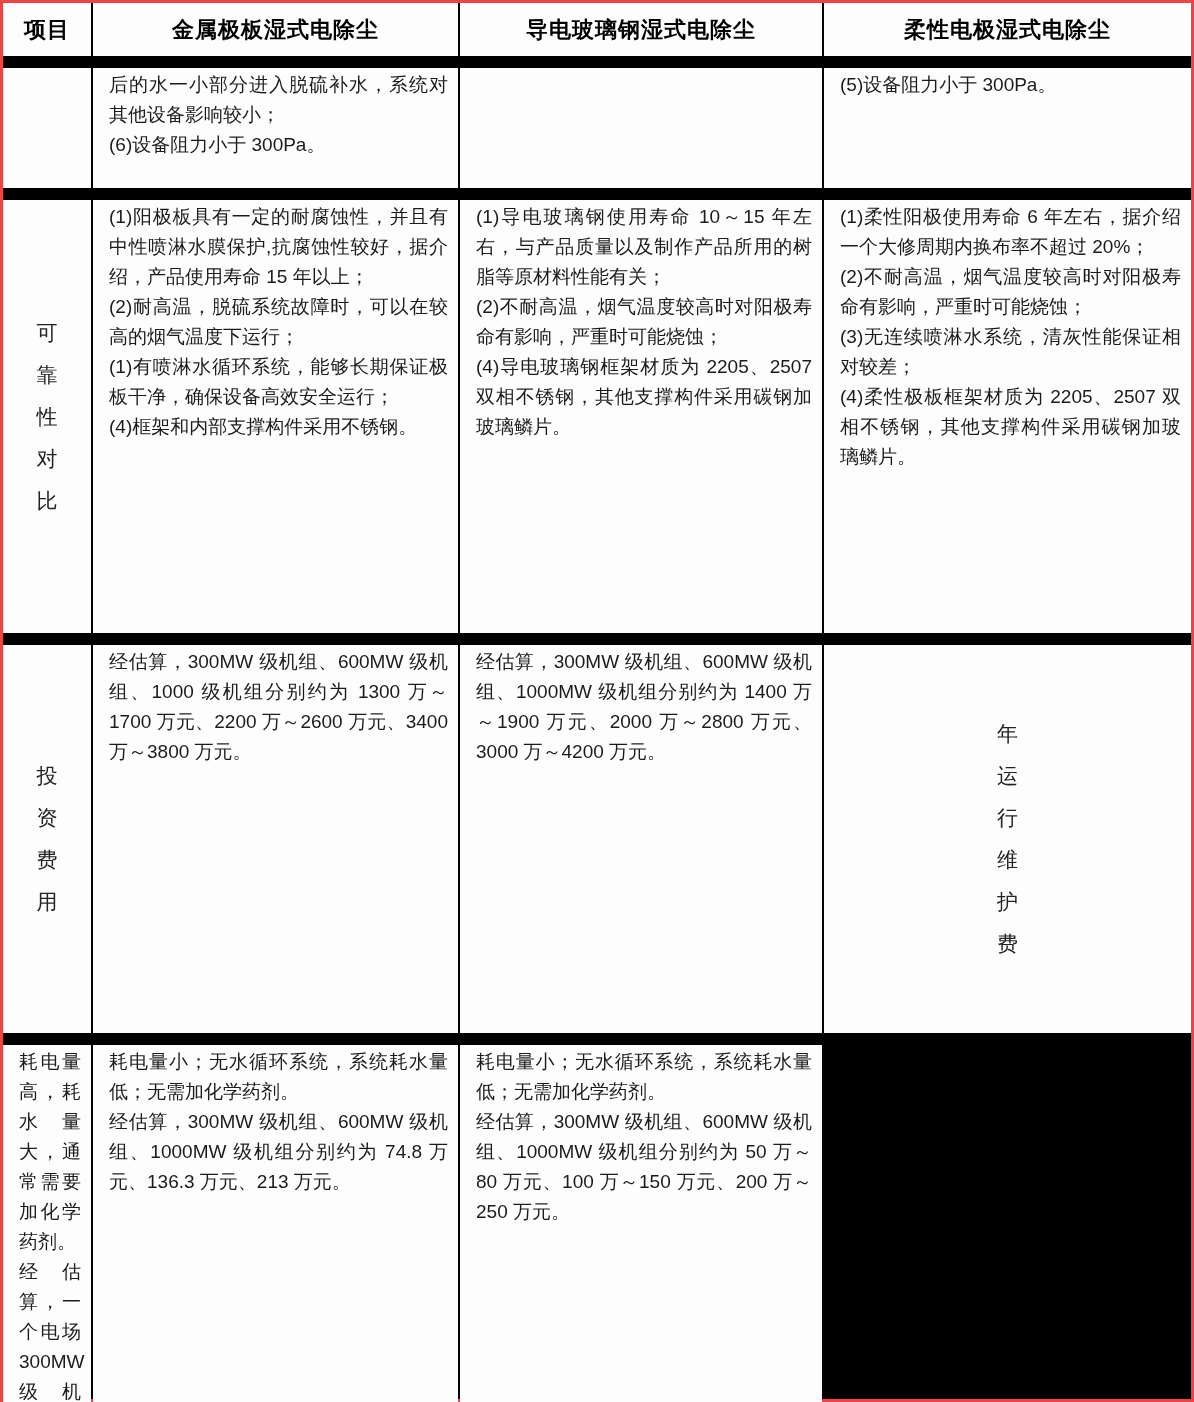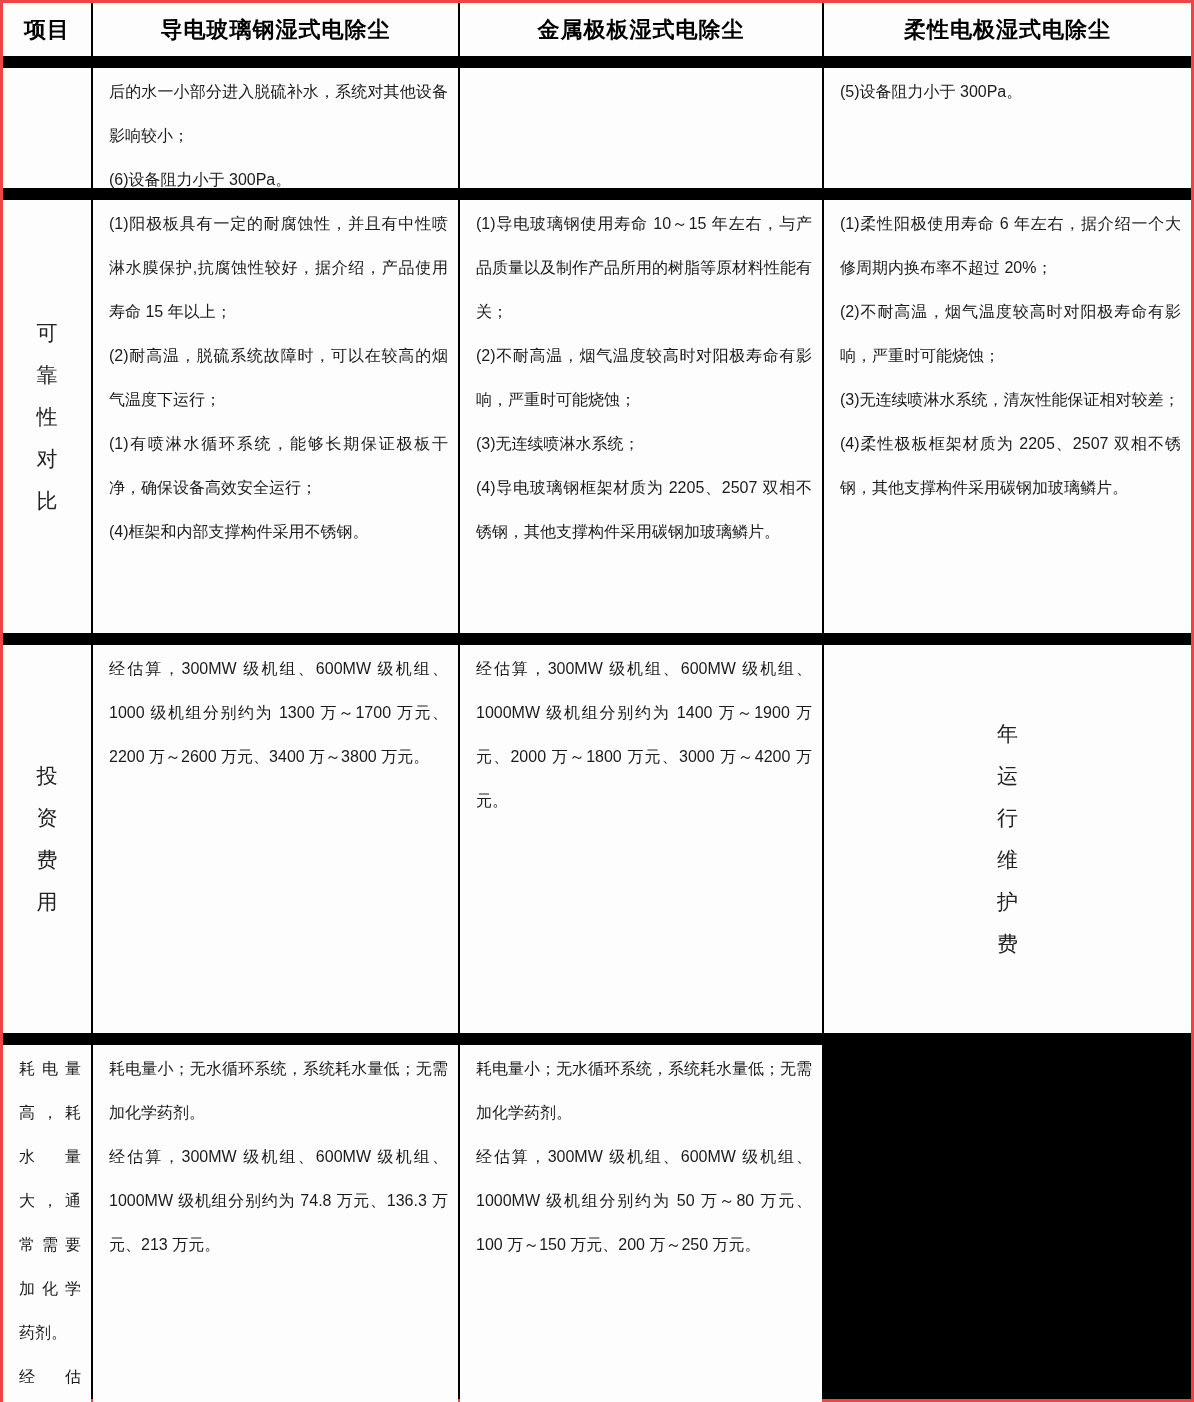--- a/index.html
+++ b/index.html
@@ -48,37 +48,37 @@
     justify-content: center;
     font-size: 21px;
     color: #222;
   }
   .label-cell span {
     display: block;
     line-height: 42px;
   }
   .body-cell {
     padding: 2px 10px 0 16px;
-    font-size: 16px;
-    line-height: 44px;
+    font-size: 19px;
+    line-height: 30px;
     text-align: justify;
   }
   .body-cell p {
     margin: 0;
   }
 </style>
 </head>
 <body>
 
 <div class="page">
   <div class="comparison-table">
 
     <div class="cell header-cell">项目</div>
+    <div class="cell header-cell">金属极板湿式电除尘</div>
     <div class="cell header-cell">导电玻璃钢湿式电除尘</div>
-    <div class="cell header-cell">金属极板湿式电除尘</div>
     <div class="cell header-cell">柔性电极湿式电除尘</div>
 
     <div class="cell label-cell row0"></div>
     <div class="cell body-cell row0">
       <p>后的水一小部分进入脱硫补水，系统对其他设备影响较小；</p>
       <p>(6)设备阻力小于 300Pa。</p>
     </div>
     <div class="cell body-cell row0"></div>
     <div class="cell body-cell row0">
       <p>(5)设备阻力小于 300Pa。</p>
@@ -93,41 +93,40 @@
       </div>
     <div class="cell body-cell">
       <p>(1)阳极板具有一定的耐腐蚀性，并且有中性喷淋水膜保护,抗腐蚀性较好，据介绍，产品使用寿命 15 年以上；</p>
       <p>(2)耐高温，脱硫系统故障时，可以在较高的烟气温度下运行；</p>
       <p>(1)有喷淋水循环系统，能够长期保证极板干净，确保设备高效安全运行；</p>
       <p>(4)框架和内部支撑构件采用不锈钢。</p>
     </div>
     <div class="cell body-cell">
       <p>(1)导电玻璃钢使用寿命 10～15 年左右，与产品质量以及制作产品所用的树脂等原材料性能有关；</p>
       <p>(2)不耐高温，烟气温度较高时对阳极寿命有影响，严重时可能烧蚀；</p>
-      <p>(3)无连续喷淋水系统；</p>
       <p>(4)导电玻璃钢框架材质为 2205、2507 双相不锈钢，其他支撑构件采用碳钢加玻璃鳞片。</p>
     </div>
     <div class="cell body-cell">
       <p>(1)柔性阳极使用寿命 6 年左右，据介绍一个大修周期内换布率不超过 20%；</p>
       <p>(2)不耐高温，烟气温度较高时对阳极寿命有影响，严重时可能烧蚀；</p>
       <p>(3)无连续喷淋水系统，清灰性能保证相对较差；</p>
       <p>(4)柔性极板框架材质为 2205、2507 双相不锈钢，其他支撑构件采用碳钢加玻璃鳞片。</p>
     </div>
 
     <div class="cell label-cell">
         <span>投</span>
         <span>资</span>
         <span>费</span>
         <span>用</span>
       </div>
     <div class="cell body-cell">
       <p>经估算，300MW 级机组、600MW 级机组、1000 级机组分别约为 1300 万～1700 万元、2200 万～2600 万元、3400 万～3800 万元。</p>
     </div>
     <div class="cell body-cell">
-      <p>经估算，300MW 级机组、600MW 级机组、1000MW 级机组分别约为 1400 万～1900 万元、2000 万～1800 万元、3000 万～4200 万元。</p>
+      <p>经估算，300MW 级机组、600MW 级机组、1000MW 级机组分别约为 1400 万～1900 万元、2000 万～2800 万元、3000 万～4200 万元。</p>
     </div>
 
     <div class="cell label-cell">
         <span>年</span>
         <span>运</span>
         <span>行</span>
         <span>维</span>
         <span>护</span>
         <span>费</span>
       </div>

